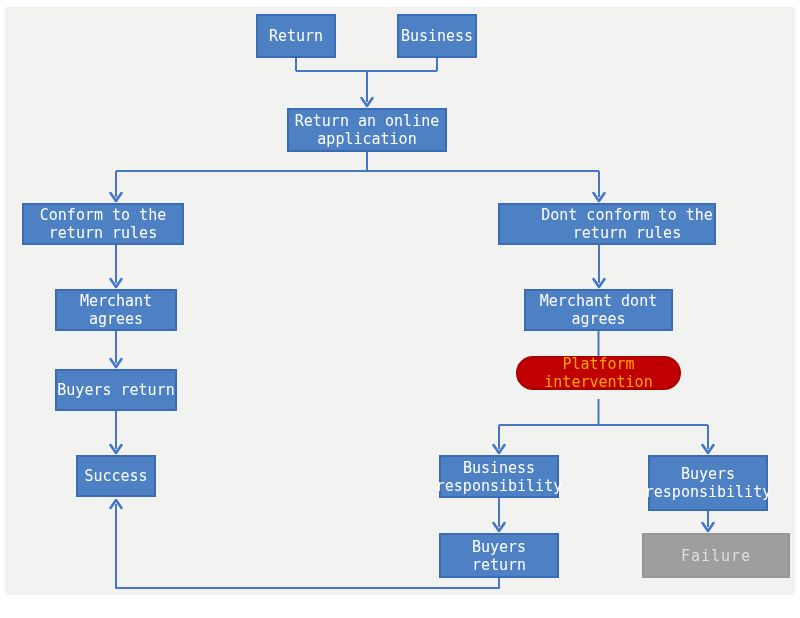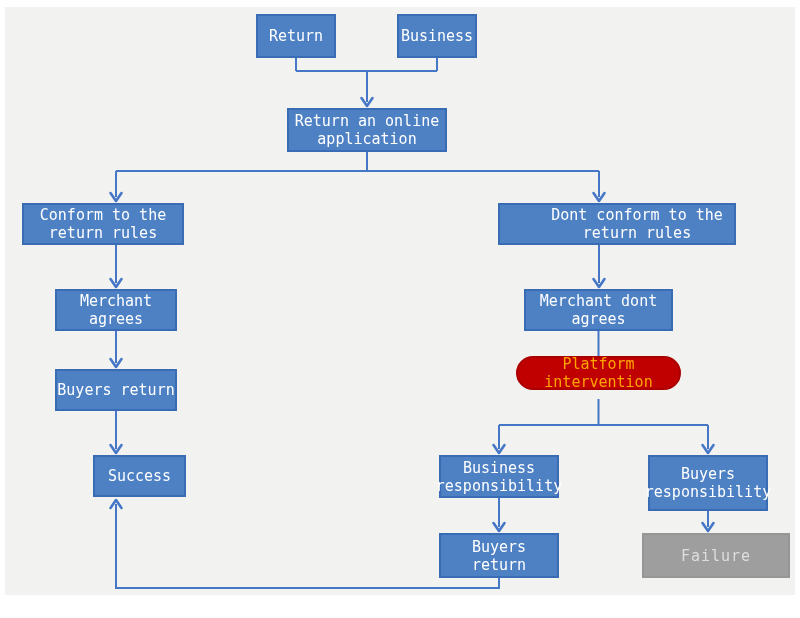--- a/index.html
+++ b/index.html
@@ -37,24 +37,24 @@
     border-color:var(--failure-border,#969696);
     color:var(--failure-text,#dedede);
     letter-spacing:1px;
     margin-left:8px;
   }
   
   .n-return{left:256px;top:14px;width:80px;height:44px;}
   .n-exchanges{left:397px;top:14px;width:80px;height:44px;}
   .n-submit{left:287px;top:108px;width:160px;height:44px;}
   .n-conform{left:22px;top:203px;width:162px;height:42px;}
-  .n-dont-conform{left:498px;top:203px;width:238px;height:42px;padding-left:40px;}
+  .n-dont-conform{left:498px;top:203px;width:218px;height:42px;padding-left:40px;}
   .n-merchant-agrees{left:55px;top:289px;width:122px;height:42px;justify-content:flex-end;}
   .n-buyers-return-left{left:55px;top:369px;width:122px;height:42px;}
-  .n-success{left:93px;top:455px;width:93px;height:42px;}
+  .n-success{left:76px;top:455px;width:80px;height:42px;}
   .n-merchant-dont-agrees{left:524px;top:289px;width:149px;height:42px;}
   .n-platform{left:516px;top:356px;width:165px;height:34px;}
   .n-business-resp{left:439px;top:455px;width:120px;height:43px;}
   .n-buyers-resp{left:648px;top:455px;width:120px;height:56px;}
   .n-buyers-return-bottom{left:439px;top:533px;width:120px;height:45px;}
   .n-failure{left:634px;top:533px;width:148px;height:45px;}
 </style>
 </head>
 <body>
 

